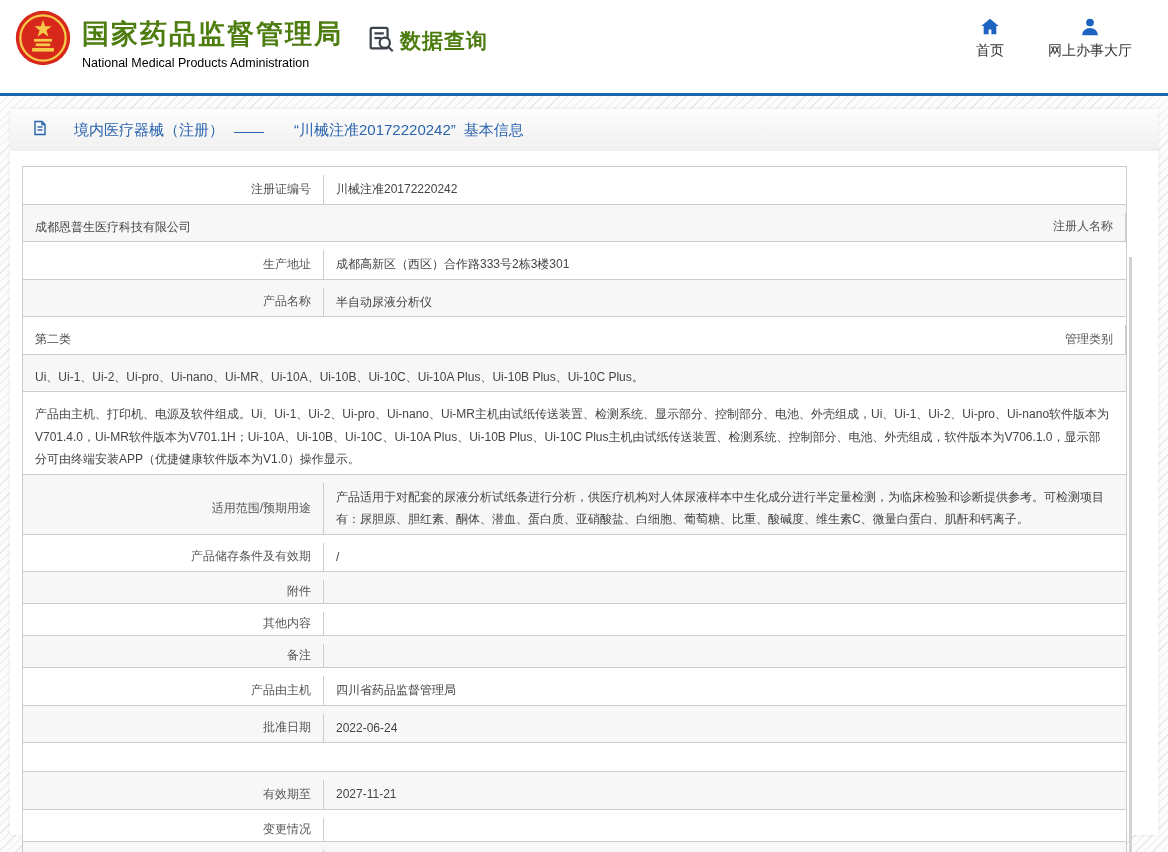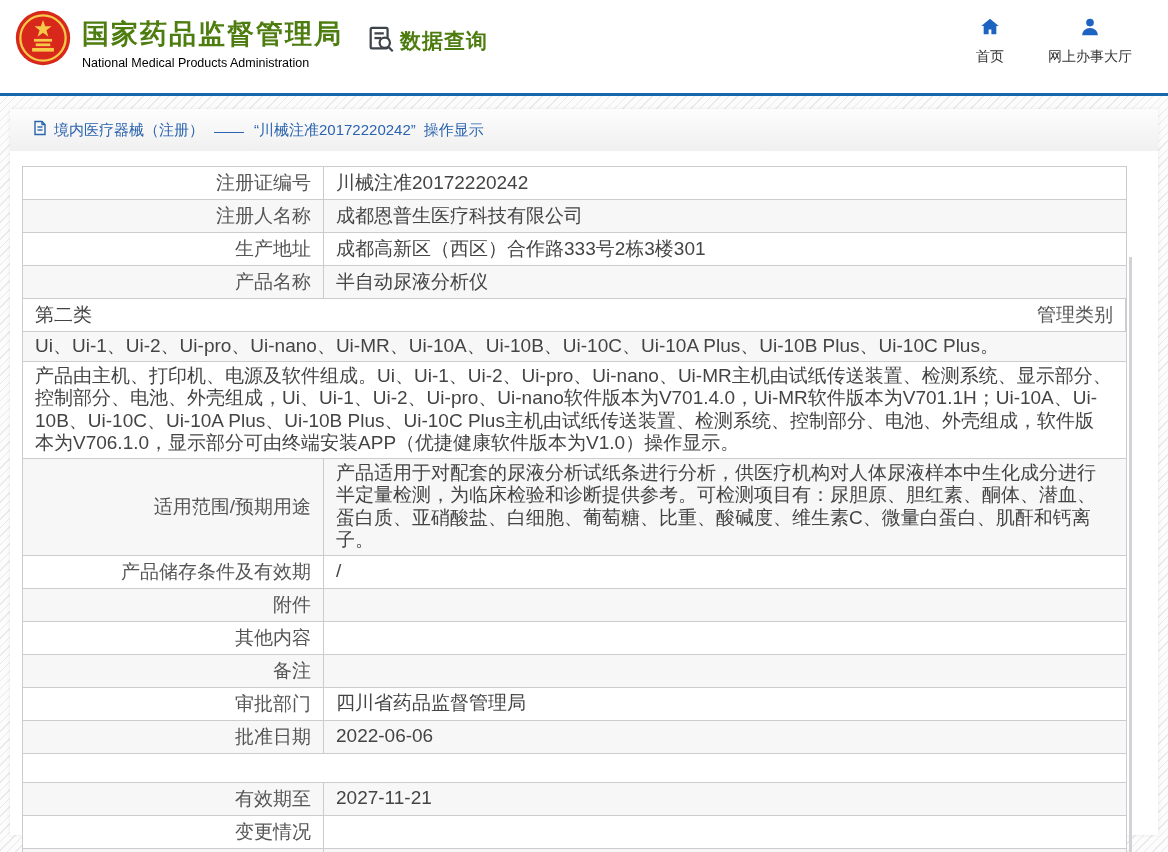--- a/index.html
+++ b/index.html
@@ -11,42 +11,42 @@
   .emblem { position:absolute; left:14px; top:9px; width:58px; height:58px; }
   .brand { position:absolute; left:82px; top:16px; }
   .brand-cn { font-size:27px; font-weight:bold; color:#4d7c0f; letter-spacing:2px; }
   .brand-en { font-size:12.5px; color:#000000; margin-top:4px; }
   .query-tab { position:absolute; left:366px; top:24px; display:flex; align-items:center; cursor:pointer; }
   .query-tab svg { width:30px; height:30px; }
   .query-label { font-size:21px; font-weight:bold; color:#4d7c0f; margin-left:4px; letter-spacing:1px; }
   .top-nav { position:absolute; right:36px; top:16px; display:flex; gap:44px; }
   .nav-item { display:flex; flex-direction:column; align-items:center; cursor:pointer; }
   .nav-item svg { width:22px; height:22px; }
-  .nav-label { font-size:14px; color:#333; margin-top:6px; }
+  .nav-label { font-size:14px; color:#333; margin-top:0; }
 
   .header-rule { width:100%; height:3px; background:#1766ae; }
 
   
   .page-bg { position:relative; width:100%; height:756px;
     background:repeating-linear-gradient(135deg,#fcfcfc 0 5px,#e9e9e9 5px 6px); }
 
   
   .panel { position:absolute; left:10px; top:13px; width:1148px; height:726px;
     background:#fff; box-shadow:0 0 4px rgba(0,0,0,0.08); }
   .panel-title { height:42px; display:flex; align-items:center; padding-left:22px;
     background:linear-gradient(#fdfdfd,#f0f0f0); }
   .panel-title svg { width:16px; height:16px; margin-right:6px; flex:0 0 auto; }
-  .panel-title .t { font-size:15px; color:#2a63ae; }
+  .panel-title .t { font-size:15px; color:#2a63ae;margin-left:20px; }
   .panel-title .sep { margin:0 10px; }
 
   
   .info-table { margin:15px 0 0 12px; width:1105px; border:1px solid #ccc; border-bottom:none; }
   .row { display:flex; border-bottom:1px solid #ccc; min-height:29px; background:#fff; }
   .row:nth-child(even) { background:#f7f7f7; }
-  .cell { display:flex; align-items:center; font-size:19px; }
+  .cell { display:flex; align-items:center; font-size:12px;margin-top:8px; }
   .cell.label { width:301px; justify-content:flex-end; text-align:right;
     padding:3px 12px 3px 6px; border-right:1px solid #ccc; color:#555; }
   .cell.value { flex:1; padding:3px 14px 3px 12px; color:#444; line-height:22.5px; }
   .row.tall { min-height:41px; }
   .cell.value a { color:#000000; text-decoration:none; }
   .note-icon { display:inline-block; width:12px; height:12px; border-radius:50% 50% 50% 2px;
     background:#3b3b3b; margin-right:4px; flex:0 0 auto; }
   .vscroll { position:absolute; top:148px; right:26px; width:3px; height:672px; background:#d2d2d6; }
 </style>
 </head>
@@ -108,35 +108,35 @@
         <svg viewBox="0 0 16 16" fill="none" stroke="#2a63ae" stroke-width="1.4">
           <path d="M3 1.5h7l3 3v10H3z"></path>
           <path d="M10 1.5v3h3"></path>
           <line x1="5.5" y1="7" x2="10.5" y2="7"></line>
           <line x1="5.5" y1="10" x2="10.5" y2="10"></line>
         </svg>
       </span>
       <span class="t">境内医疗器械（注册）</span>
       <span class="t sep">——</span>
       <span class="t">“川械注准20172220242”</span>
-      <span class="t" style="margin-left:8px">操作显示</span>
+      <span class="t" style="margin-left:8px">基本信息</span>
     </div>
 
     <div class="info-table">
         <div class="row">
           <div class="cell label">
             <span>注册证编号</span>
           </div>
           <div class="cell value">川械注准20172220242</div>
         </div>
         <div class="row">
+          <div class="cell value">成都恩普生医疗科技有限公司</div>
           <div class="cell label">
             <span>注册人名称</span>
           </div>
-          <div class="cell value">成都恩普生医疗科技有限公司</div>
         </div>
         <div class="row">
           <div class="cell label">
             <span>生产地址</span>
           </div>
           <div class="cell value">成都高新区（西区）合作路333号2栋3楼301</div>
         </div>
         <div class="row">
           <div class="cell label">
             <span>产品名称</span>
@@ -180,29 +180,29 @@
           <div class="cell value"></div>
         </div>
         <div class="row">
           <div class="cell label">
             <span>备注</span>
           </div>
           <div class="cell value"></div>
         </div>
         <div class="row">
           <div class="cell label">
-            <span>审批部门</span>
+            <span>产品由主机</span>
           </div>
           <div class="cell value">四川省药品监督管理局</div>
         </div>
         <div class="row">
           <div class="cell label">
             <span>批准日期</span>
           </div>
-          <div class="cell value">2022-06-06</div>
+          <div class="cell value">2022-06-24</div>
         </div>
         <div class="row">
           <div class="cell value"></div>
         </div>
         <div class="row">
           <div class="cell label">
             <span>有效期至</span>
           </div>
           <div class="cell value">2027-11-21</div>
         </div>

